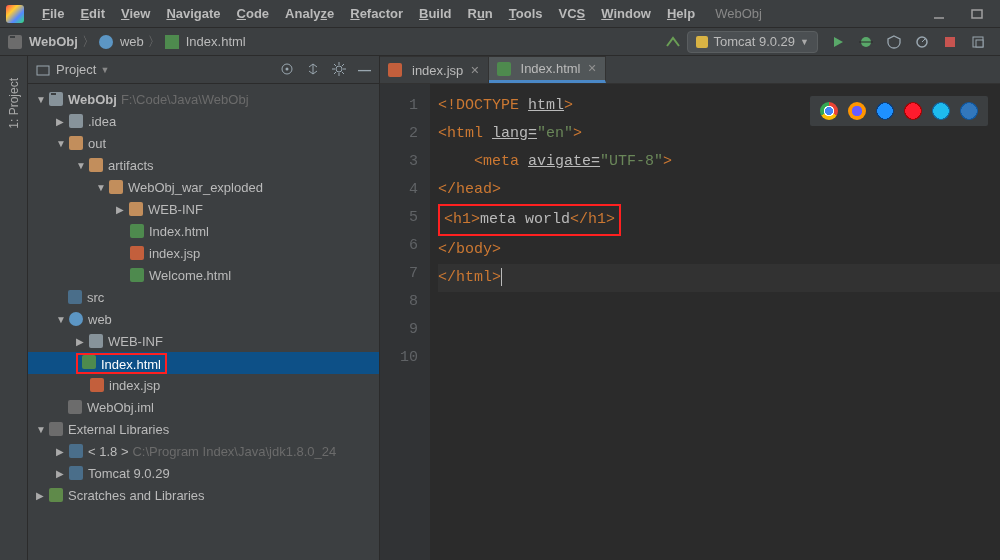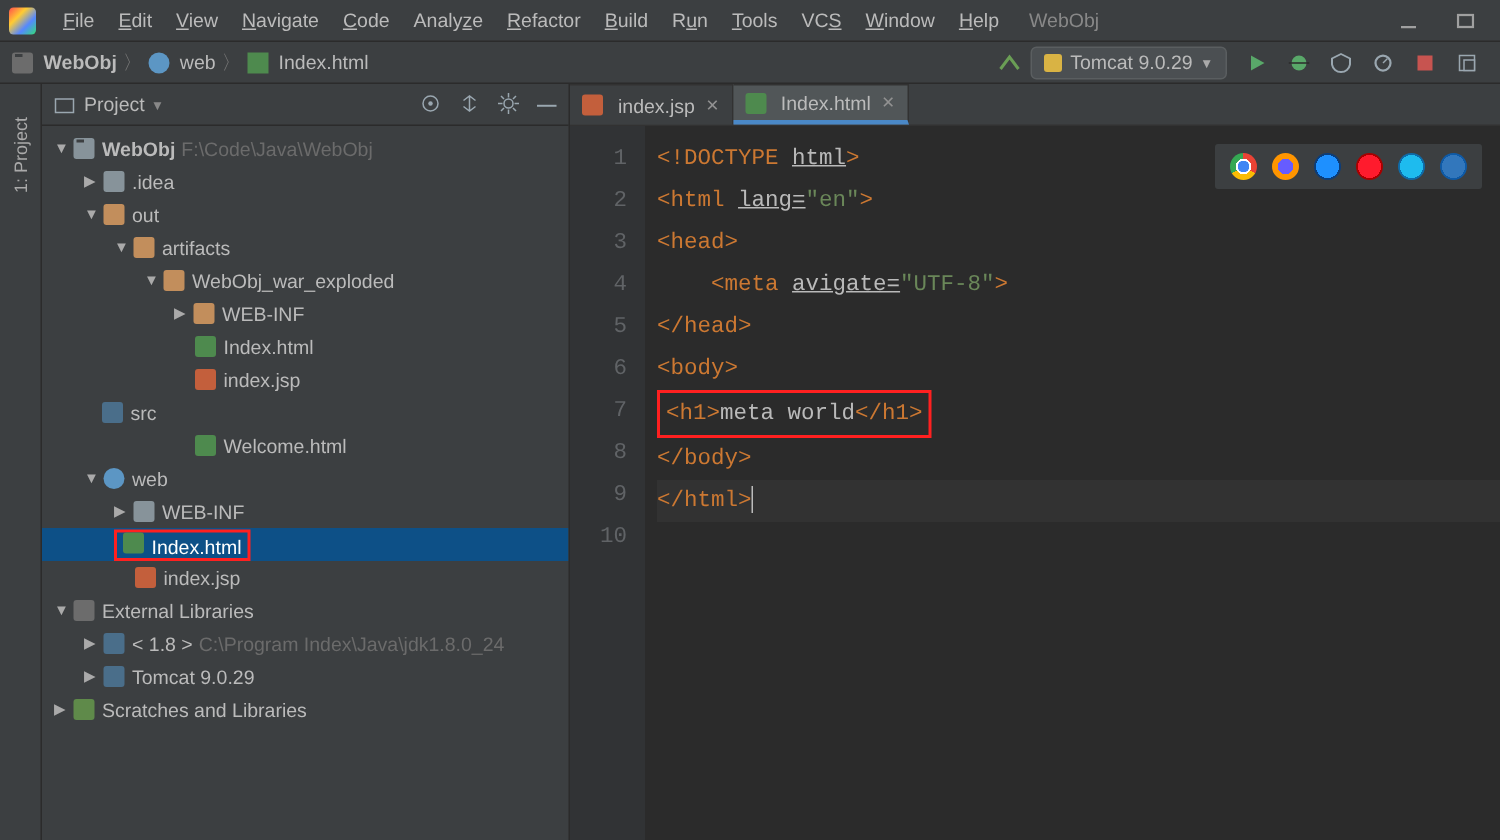--- a/index.html
+++ b/index.html
@@ -15,21 +15,21 @@
 .titlebar {
   height: 28px;
   display: flex;
   align-items: center;
   background: #3c3f41;
   padding: 0 6px;
   color: #bbbbbb;
   border-bottom: 1px solid #2b2b2b;
 }
 .titlebar .logo { width: 18px; height: 18px; background: linear-gradient(135deg, #ff4d4d, #ffcc33, #5588ff, #33dd77); border-radius: 3px; margin-right: 10px; }
-.menu-item { padding: 0 8px; cursor: pointer; }
+.menu-item { padding: 0 8px; cursor: pointer; font-weight: bold; }
 .menu-item u { text-decoration: underline; }
 .menu-spacer { flex: 1; }
 .win-btn { width: 34px; height: 22px; display: flex; align-items: center; justify-content: center; margin-left: 4px; }
 .win-btn svg { stroke: #a0a0a0; }
 .toolbar {
   height: 28px;
   display: flex;
   align-items: center;
   background: #3c3f41;
   padding: 0 8px;
@@ -247,44 +247,48 @@
           <span>WEB-INF</span>
         </div>
       <div class="tree-item" style="padding-left:102px">
           <span class="tree-icon icon-html"></span>
           <span>Index.html</span>
         </div>
       <div class="tree-item" style="padding-left:102px">
           <span class="tree-icon icon-jsp"></span>
           <span>index.jsp</span>
         </div>
+      <div class="tree-item" style="padding-left:102px">
+          <span class="tree-icon icon-html"></span>
+          <span>Welcome.html</span>
+        </div>
       <div class="tree-item" style="padding-left:40px">
           <span class="tree-icon icon-dir" style="background:#4a6e8a"></span>
           <span>src</span>
         </div>
-      <div class="tree-item" style="padding-left:102px">
-          <span class="tree-icon icon-html"></span>
-          <span>Welcome.html</span>
-        </div>
       <div class="tree-item" style="padding-left:28px">
           <span class="tree-arrow">▼</span>
           <span class="tree-icon icon-web"></span>
           <span>web</span>
         </div>
       <div class="tree-item" style="padding-left:48px">
           <span class="tree-arrow">▶</span>
           <span class="tree-icon icon-dir"></span>
           <span>WEB-INF</span>
         </div>
       <div class="tree-item selected" style="padding-left:48px">
           <span class="red-box"><span class="tree-icon icon-html"></span><span>Index.html</span></span>
         </div>
       <div class="tree-item" style="padding-left:62px">
           <span class="tree-icon icon-jsp"></span>
           <span>index.jsp</span>
+        </div>
+      <div class="tree-item" style="padding-left:40px">
+          <span class="tree-icon icon-iml"></span>
+          <span>WebObj.iml</span>
         </div>
       <div class="tree-item" style="padding-left:8px">
           <span class="tree-arrow">▼</span>
           <span class="tree-icon icon-lib"></span>
           <span>External Libraries</span>
         </div>
       <div class="tree-item" style="padding-left:28px">
           <span class="tree-arrow">▶</span>
           <span class="tree-icon icon-dir" style="background:#4a6e8a"></span>
           <span>&lt; 1.8 &gt;</span>
@@ -325,24 +329,22 @@
           <div>5</div>
           <div>6</div>
           <div>7</div>
           <div>8</div>
           <div>9</div>
           <div>10</div>
       </div>
       <div class="code">
         <div class="code-line"><span class="tk-tag">&lt;!DOCTYPE </span><span class="tk-attr">html</span><span class="tk-tag">&gt;</span></div>
         <div class="code-line"><span style="background:#3b514d">​</span><span class="tk-tag">&lt;html </span><span class="tk-attr">lang=</span><span class="tk-str">"en"</span><span class="tk-tag">&gt;</span></div>
-        <div class="code-line"><span style="background:#3b514d">​</span><span class="tk-tag">&lt;head&gt;</span></div>
         <div class="code-line">    <span class="tk-tag">&lt;meta </span><span class="tk-attr">avigate=</span><span class="tk-str">"UTF-8"</span><span class="tk-tag">&gt;</span></div>
         <div class="code-line"><span style="background:#3b514d">​</span><span class="tk-tag">&lt;/head&gt;</span></div>
-        <div class="code-line"><span style="background:#3b514d">​</span><span class="tk-tag">&lt;body&gt;</span></div>
         <div class="code-line"><span class="red-hl"><span class="tk-tag">&lt;h1&gt;</span><span class="tk-txt">meta world</span><span class="tk-tag">&lt;/h1&gt;</span></span></div>
         <div class="code-line"><span style="background:#3b514d">​</span><span class="tk-tag">&lt;/body&gt;</span></div>
         <div class="code-line" style="background:#323232"><span style="background:#3b514d">​</span><span class="tk-tag">&lt;/html&gt;</span><span class="caret"></span></div>
       </div>
       <div class="browser-icons">
         <span class="b-chrome"></span>
         <span class="b-ff"></span>
         <span class="b-safari"></span>
         <span class="b-opera"></span>
         <span class="b-ie"></span>

